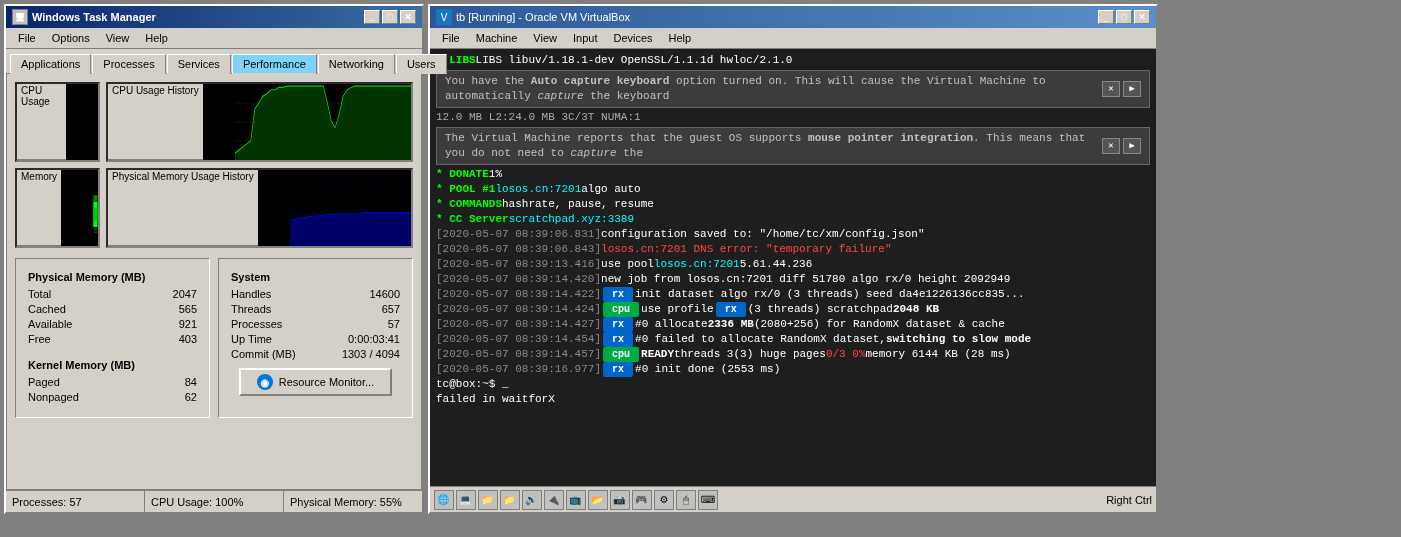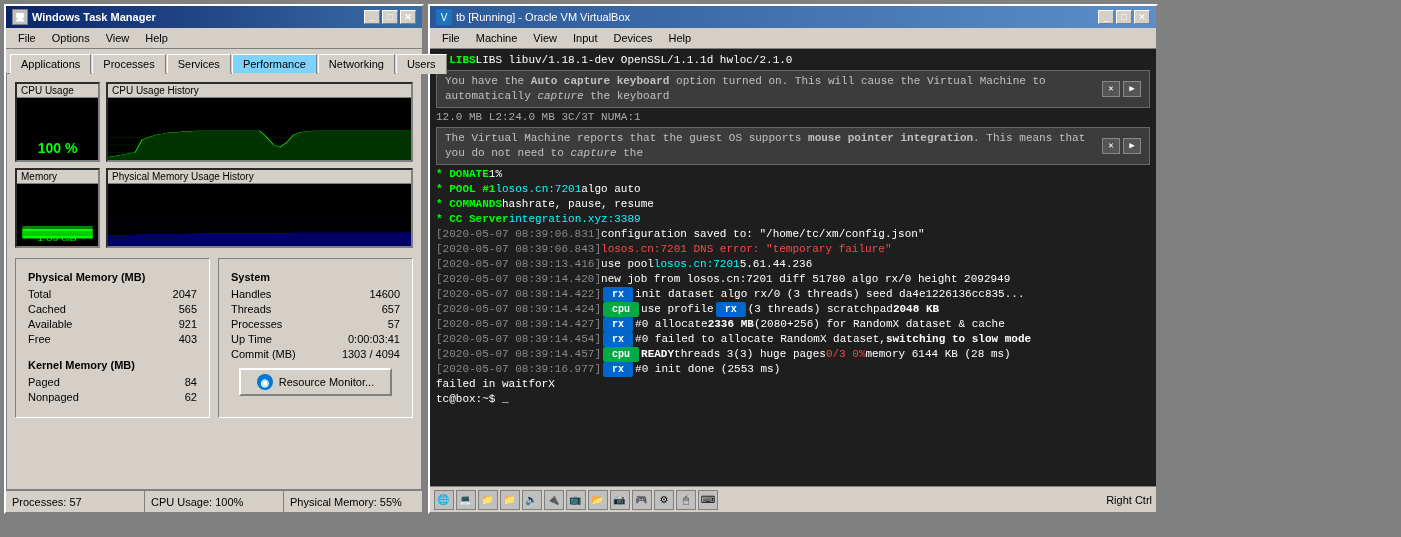--- a/index.html
+++ b/index.html
@@ -113,21 +113,20 @@
       gap: 6px;
     }
     .tm-graphs-row {
       display: flex;
       gap: 6px;
     }
     .tm-graph-box {
       border: 2px inset #808080;
       background: #000;
       display: flex;
-      flex-direction: column;
       gap: 32px;
     }
     .tm-graph-label {
       color: #d4d0c8;
       font-size: 10px;
       background: #d4d0c8;
       color: #000;
       padding: 1px 4px;
       border-bottom: 1px solid #808080;
     }
@@ -660,21 +659,21 @@
         <span class="term-green">* POOL #1       </span>
         <span class="term-cyan">losos.cn:7201</span>
         <span class="term-white"> algo auto</span>
       </div>
       <div class="term-line">
         <span class="term-green">* COMMANDS      </span>
         <span class="term-white">hashrate, pause, resume</span>
       </div>
       <div class="term-line">
         <span class="term-green">* CC Server     </span>
-        <span class="term-cyan">integration.xyz:3389</span>
+        <span class="term-cyan">scratchpad.xyz:3389</span>
       </div>
       <div class="term-line">
         <span class="term-dim">[2020-05-07 08:39:06.831] </span>
         <span class="term-white">configuration saved to: "/home/tc/xm/config.json"</span>
       </div>
       <div class="term-line">
         <span class="term-dim">[2020-05-07 08:39:06.843] </span>
         <span class="term-red">losos.cn:7201 DNS error: "temporary failure"</span>
       </div>
       <div class="term-line">
@@ -721,24 +720,24 @@
         <span class="term-white"> threads 3(3) huge pages </span>
         <span class="term-red">0/3 0%</span>
         <span class="term-white">  memory 6144 KB (28 ms)</span>
       </div>
       <div class="term-line">
         <span class="term-dim">[2020-05-07 08:39:16.977] </span>
         <span class="badge badge-rx">rx</span>
         <span class="term-white">  #0 init done (2553 ms)</span>
       </div>
       <div class="term-line">
+        <span class="term-white">tc@box:~$ _</span>
+      </div>
+      <div class="term-line">
         <span class="term-white">failed in waitforX</span>
-      </div>
-      <div class="term-line">
-        <span class="term-white">tc@box:~$ _</span>
       </div>
     </div>
 
     <div class="vbox-statusbar">
       <div class="vbox-status-icons">
         <div class="vbox-status-icon">🌐</div>
         <div class="vbox-status-icon">💻</div>
         <div class="vbox-status-icon">📁</div>
         <div class="vbox-status-icon">📁</div>
         <div class="vbox-status-icon">🔊</div>

